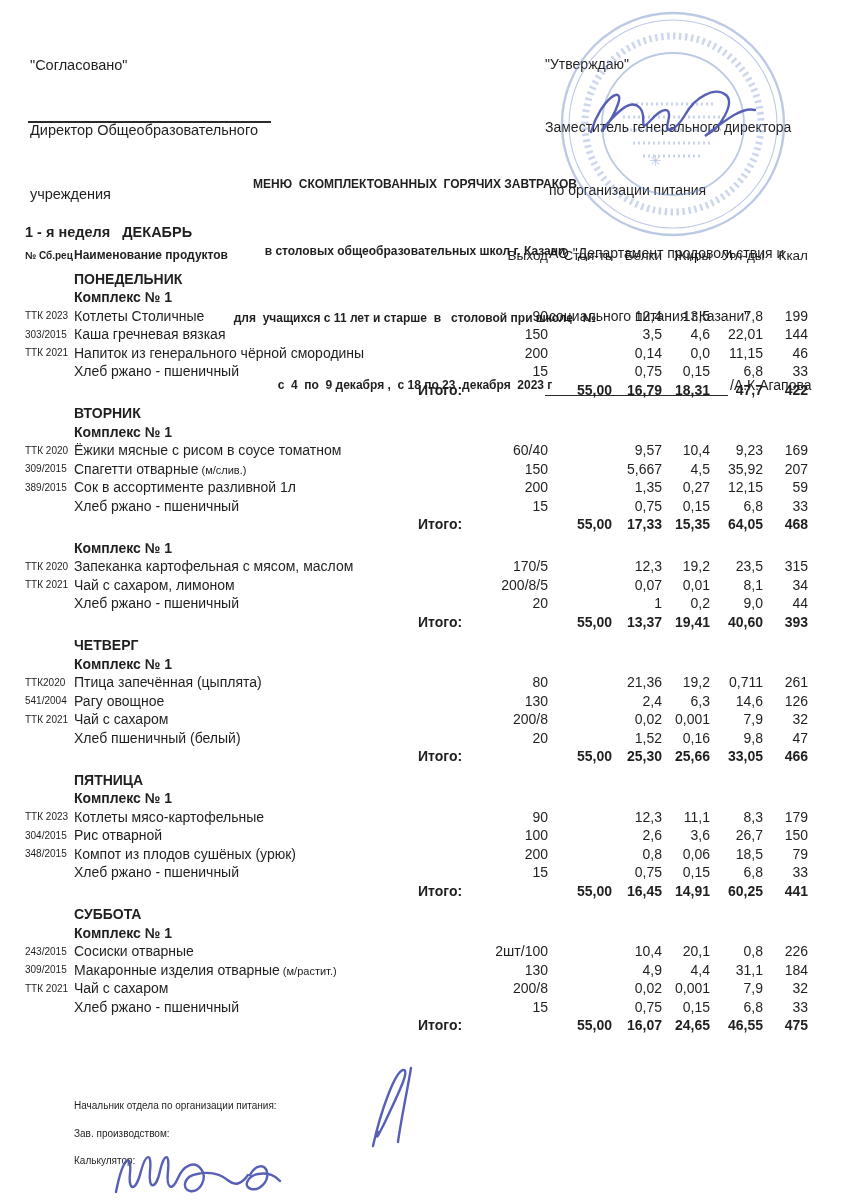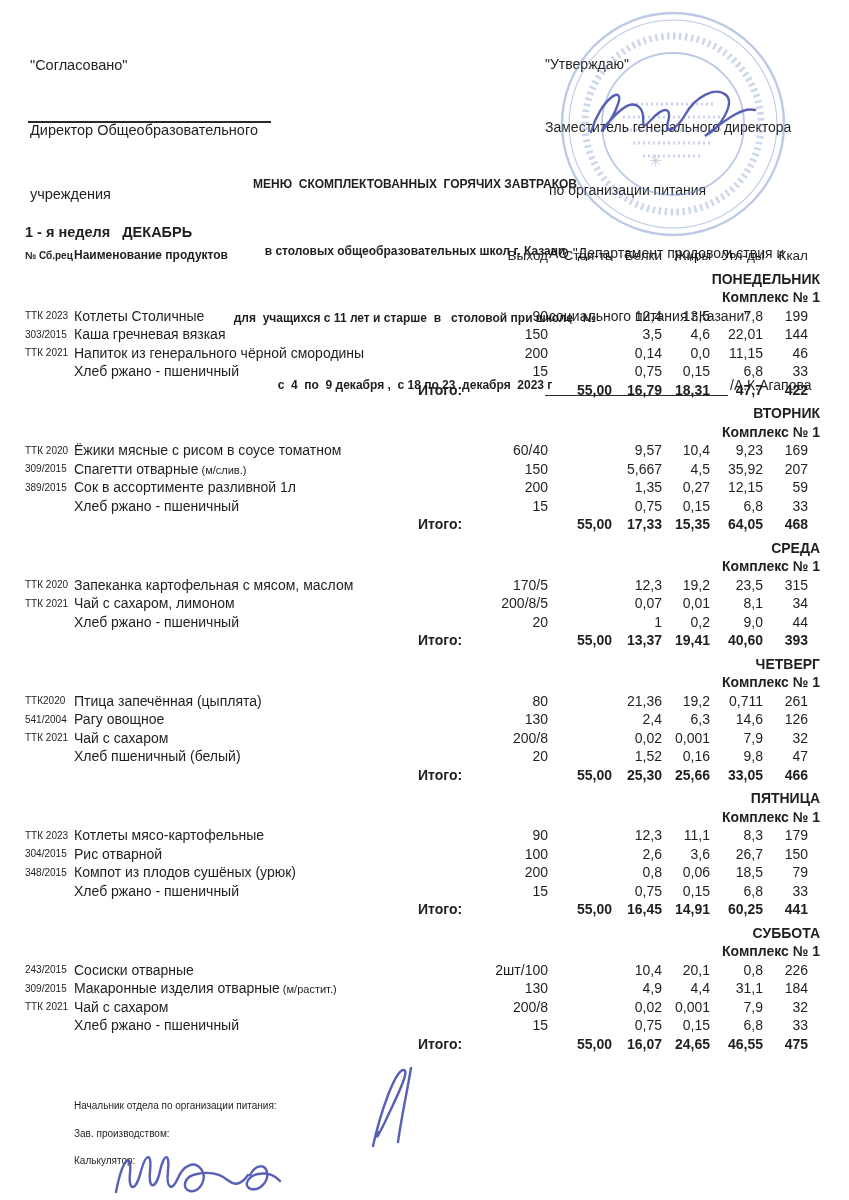--- a/index.html
+++ b/index.html
@@ -24,21 +24,21 @@
     font-weight:bold;font-size:12px;line-height:22.4px;}
 
   .week-label{position:absolute;left:25px;top:224px;font-weight:bold;font-size:14.5px;}
 
   
   #menu-table{position:absolute;left:24px;top:246px;width:800px;}
   .trow{display:grid;grid-template-columns:50px 344px 142px 64px 50px 48px 53px 45px;height:18.5px;align-items:center;}
   .c{white-space:nowrap;overflow:visible;}
   .code{font-size:10px;padding-left:1px;}
   .name{font-size:14px;grid-column:2;}
-  .span-name{grid-column:2 / -1;text-align:right;}
+  .span-name{grid-column:2 / -1;}
   .num{text-align:right;padding-right:12px;font-size:14px;font-variant-numeric:tabular-nums;}
   .header-row .name{font-weight:bold;font-size:12px;}
   .header-row .code{font-weight:bold;}
   .header-row .num{font-size:13.5px;}
   .day-block{margin-top:5px;}
   .day-name,.complex-name{font-weight:bold;}
   .total-row .num{font-weight:bold;}
   .itogo-cell{text-align:left;padding-right:0;font-weight:bold;}
   .note{font-size:11px;}
 
@@ -243,24 +243,20 @@
       <div class="c num t-belki">17,33</div>
       <div class="c num t-zhiry">15,35</div>
       <div class="c num t-ugl">64,05</div>
       <div class="c num t-kkal">468</div>
     </div>
   </div>
 
   <div class="day-block">
     <div class="trow">
       <div class="c code"></div>
-      <div class="c name span-name day-name">СРЕДА</div>
-    </div>
-    <div class="trow">
-      <div class="c code"></div>
       <div class="c name span-name complex-name">Комплекс № 1</div>
     </div>
 
   <div class="trow item-row">
     <div class="c code">ТТК 2020</div>
     <div class="c name"><span class="name-text">Запеканка картофельная с мясом, маслом</span></div>
     <div class="c num vyhod">170/5</div>
     <div class="c num stoit"></div>
     <div class="c num belki">12,3</div>
     <div class="c num zhiry">19,2</div>

